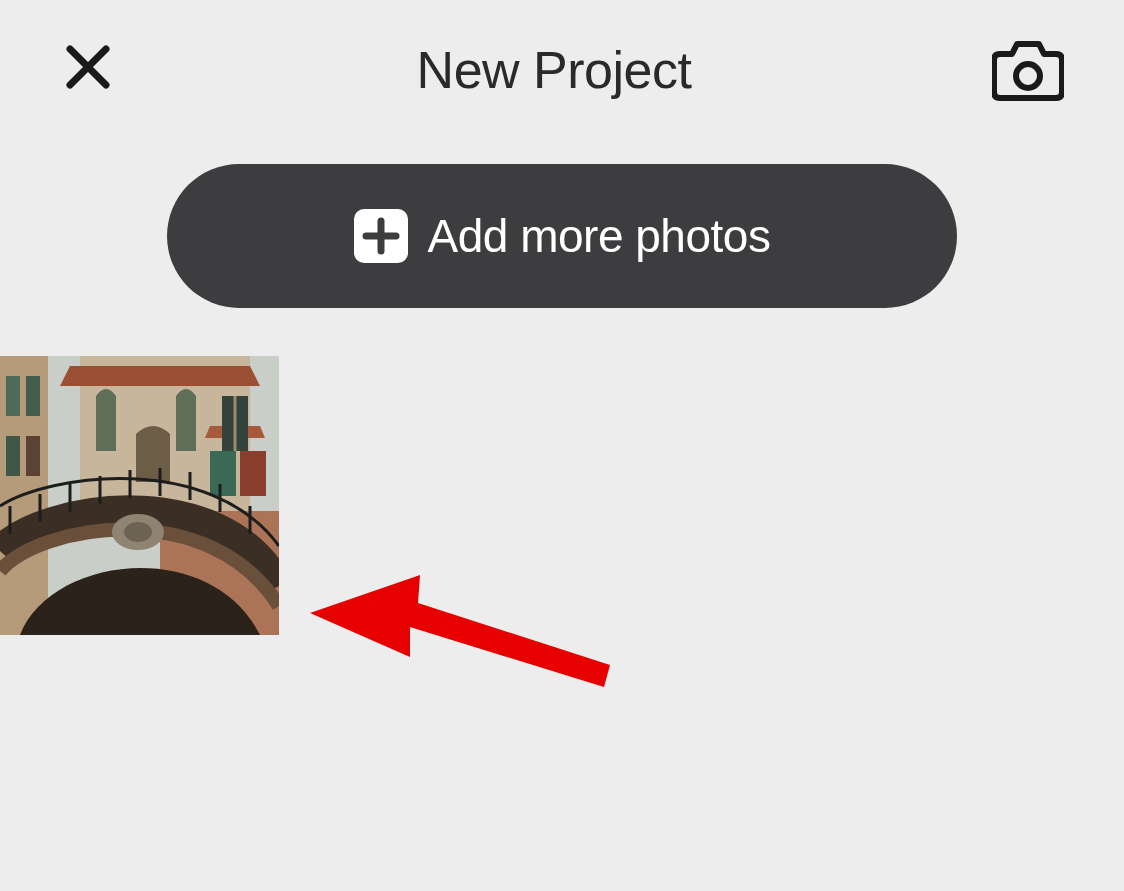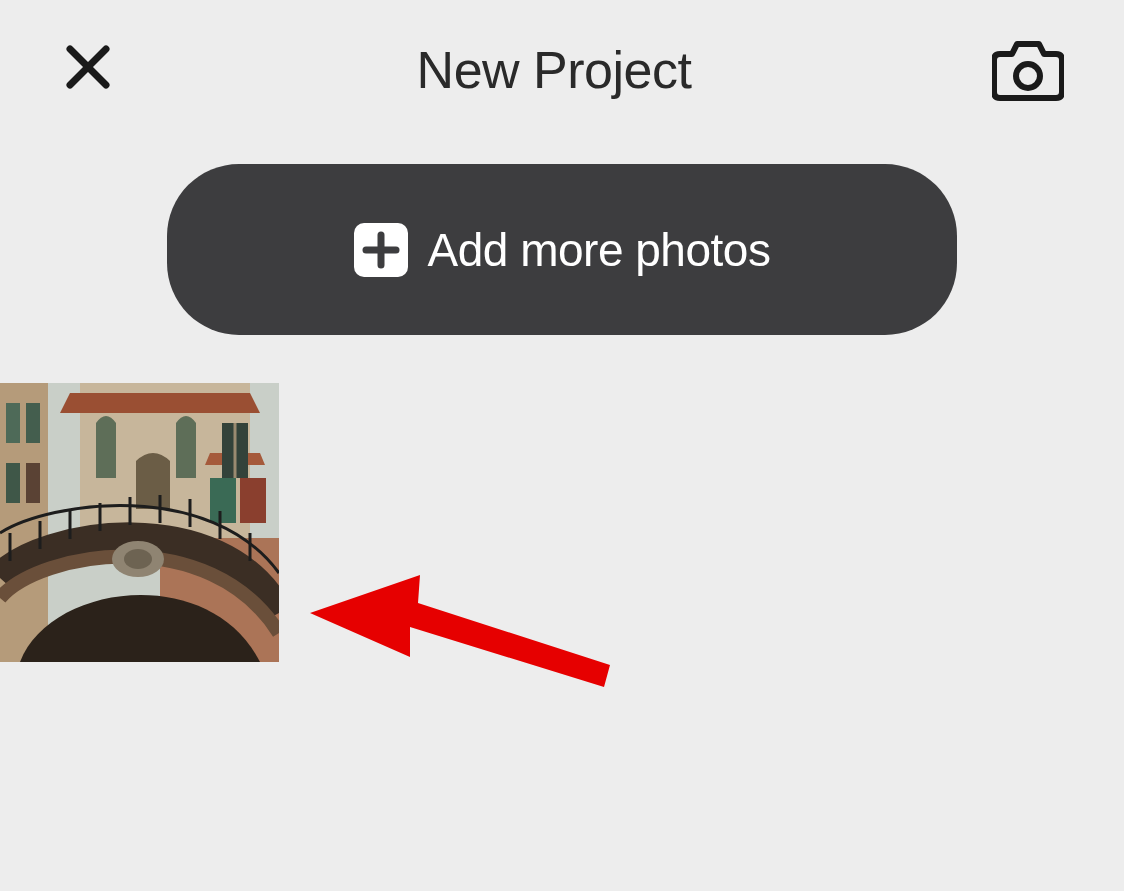--- a/index.html
+++ b/index.html
@@ -51,21 +51,21 @@
     }
     .add-photos-btn {
       display: flex;
       align-items: center;
       justify-content: center;
       gap: 20px;
       background: #3d3d3f;
       border: none;
       border-radius: 72px;
       width: 790px;
-      height: 171px;
+      height: 144px;
       margin: 30px auto 0 auto;
       cursor: pointer;
     }
     .plus-icon-box {
       width: 54px;
       height: 54px;
       background: #ffffff;
       border-radius: 10px;
       display: flex;
       align-items: center;

